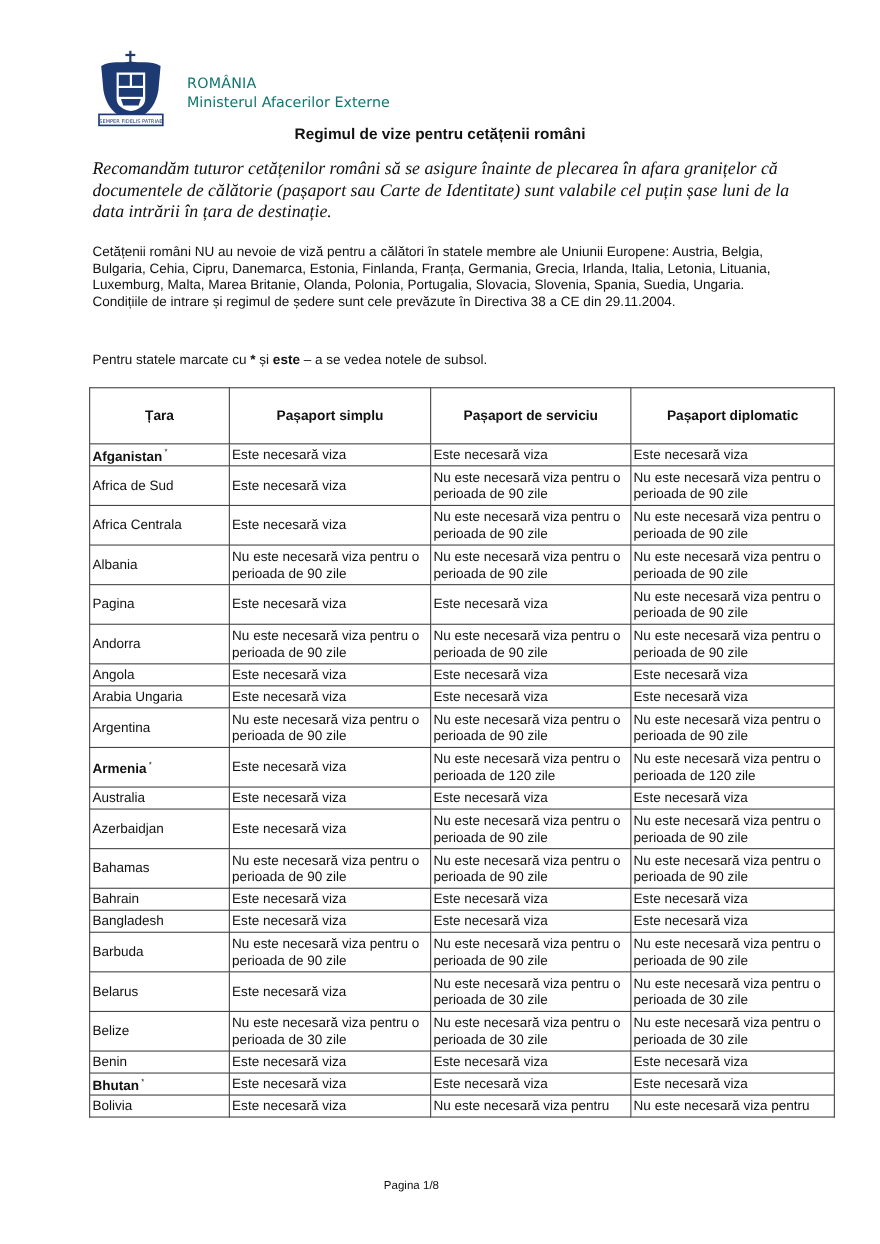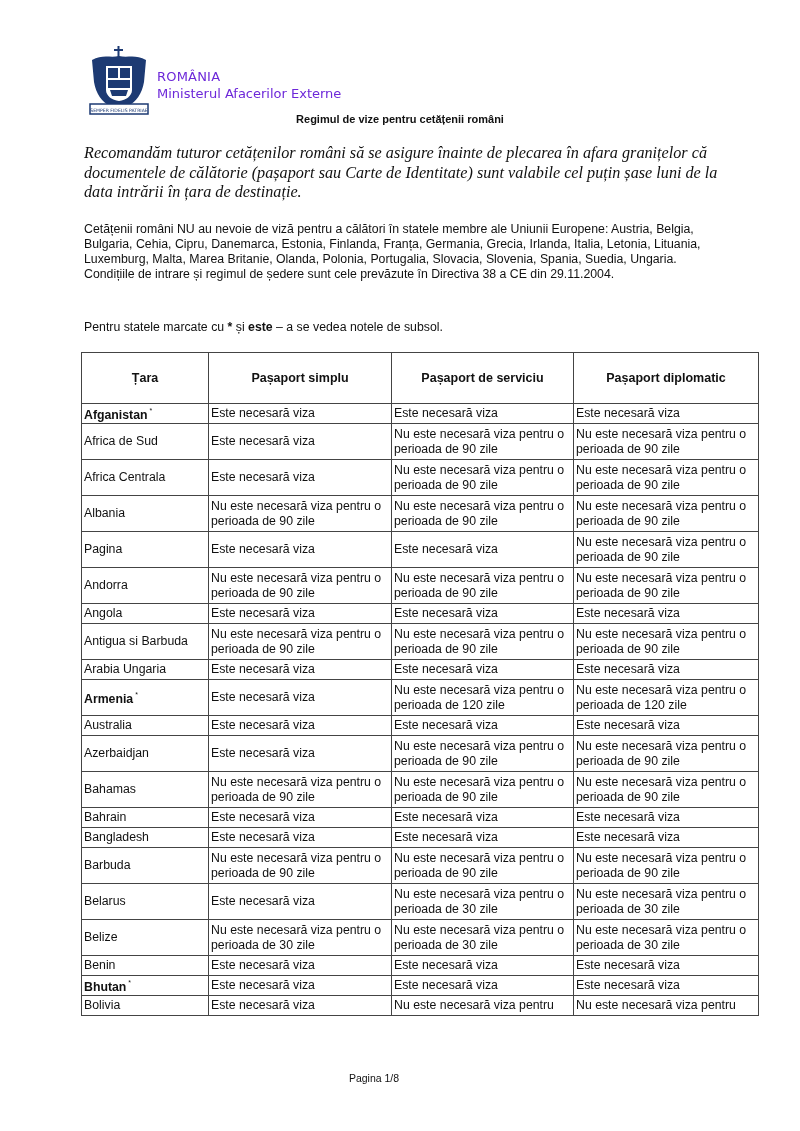--- a/index.html
+++ b/index.html
@@ -1,22 +1,22 @@
 <!DOCTYPE html>
 <html><head>
 <meta charset="utf-8">
 <style>
   html, body { margin: 0; padding: 0; background: #ffffff; }
   body { width: 800px; height: 1131px; position: relative; overflow: hidden; color: #111; font-family: "Liberation Sans", sans-serif; }
   .header { position: absolute; left: 88px; top: 46px; height: 70px; display: flex; align-items: center; }
   .logo { width: 62px; height: 70px; }
-  .ministry { margin-left: 7px; margin-top: 8px; color: #6d28d9; font-family: "DejaVu Sans", sans-serif; line-height: 17px; }
+  .ministry { margin-left: 20px; margin-top: 8px; color: #0f766e; font-family: "DejaVu Sans", sans-serif; line-height: 17px; }
   .ministry .country { font-size: 13px; letter-spacing: 0.2px; }
   .ministry .name { font-size: 13px; }
-  .title { position: absolute; left: 0; width: 800px; top: 113px; text-align: center; font-weight: bold; font-size: 11px; }
+  .title { position: absolute; left: 0; width: 800px; top: 113px; text-align: center; font-weight: bold; font-size: 14px; }
   .intro { position: absolute; left: 84px; width: 660px; top: 144px; font-family: "Liberation Serif", serif; font-style: italic; font-size: 16.2px; line-height: 19.5px; }
   .eu { position: absolute; left: 84px; width: 660px; top: 222px; font-size: 12.3px; line-height: 15px; }
   .eu b { font-weight: normal; }
   .note { position: absolute; left: 84px; top: 320px; font-size: 12.3px; line-height: 15px; }
   table.visa { position: absolute; left: 81px; top: 352px; width: 677px; border-collapse: collapse; font-size: 12.3px; table-layout: fixed; }
   table.visa th, table.visa td { border: 1px solid #444; padding: 0 2px; vertical-align: middle; line-height: 14.5px; }
   table.visa th { height: 50px; font-weight: bold; text-align: center; font-size: 12.5px; }
   table.visa td { height: 19px; }
   table.visa tr.tall td { height: 35px; }
   col.c0 { width: 127px; } col.c1 { width: 183px; } col.c2 { width: 182px; } col.c3 { width: 185px; }
@@ -110,31 +110,31 @@
         <td>Nu este necesară viza pentru o perioada de 90 zile</td>
         <td>Nu este necesară viza pentru o perioada de 90 zile</td>
         <td>Nu este necesară viza pentru o perioada de 90 zile</td>
       </tr>
       <tr>
         <td><span>Angola</span></td>
         <td>Este necesară viza</td>
         <td>Este necesară viza</td>
         <td>Este necesară viza</td>
       </tr>
-      <tr class="tall">
-        <td><span>Antigua si Barbuda</span></td>
-        <td>Nu este necesară viza pentru o perioada de 90 zile</td>
-        <td>Nu este necesară viza pentru o perioada de 90 zile</td>
-        <td>Nu este necesară viza pentru o perioada de 90 zile</td>
-      </tr>
       <tr>
         <td><span>Arabia Ungaria</span></td>
         <td>Este necesară viza</td>
         <td>Este necesară viza</td>
         <td>Este necesară viza</td>
+      </tr>
+      <tr class="tall">
+        <td><span>Argentina</span></td>
+        <td>Nu este necesară viza pentru o perioada de 90 zile</td>
+        <td>Nu este necesară viza pentru o perioada de 90 zile</td>
+        <td>Nu este necesară viza pentru o perioada de 90 zile</td>
       </tr>
       <tr class="tall">
         <td><span class="country-bold">Armenia</span><sup class="mark">*</sup></td>
         <td>Este necesară viza</td>
         <td>Nu este necesară viza pentru o perioada de 120 zile</td>
         <td>Nu este necesară viza pentru o perioada de 120 zile</td>
       </tr>
       <tr>
         <td><span>Australia</span></td>
         <td>Este necesară viza</td>

